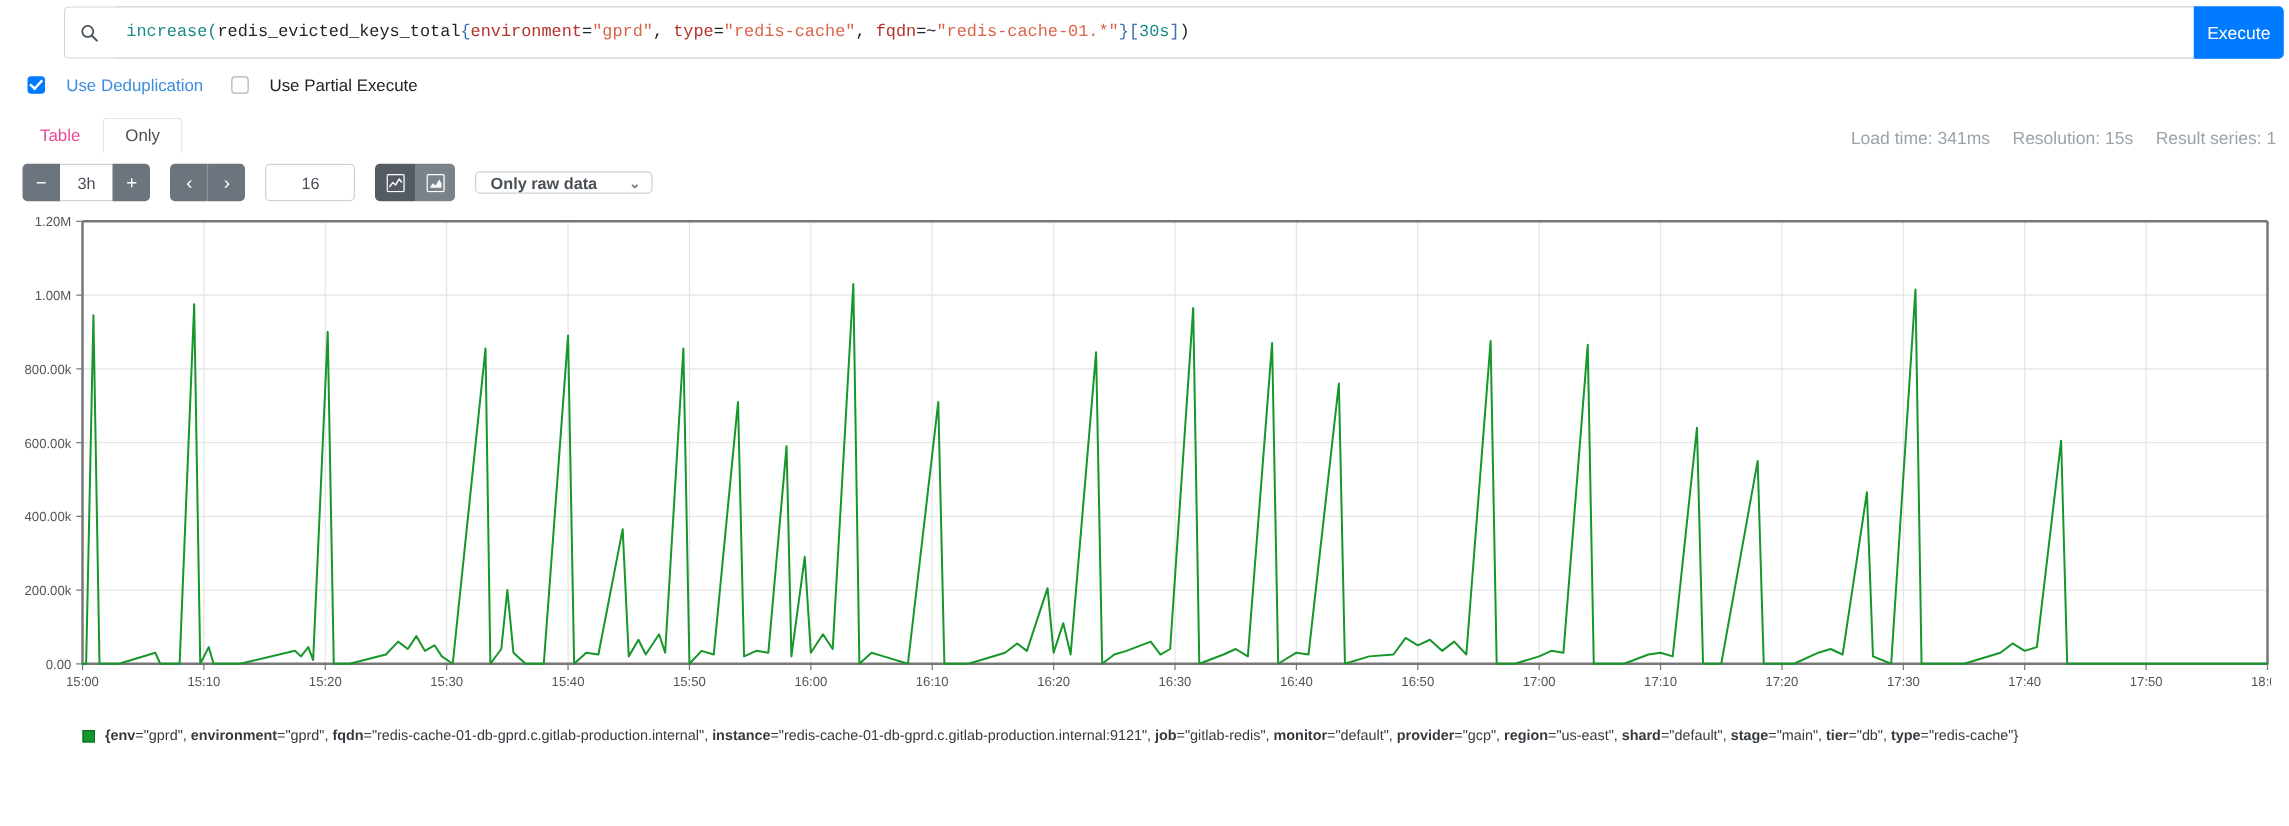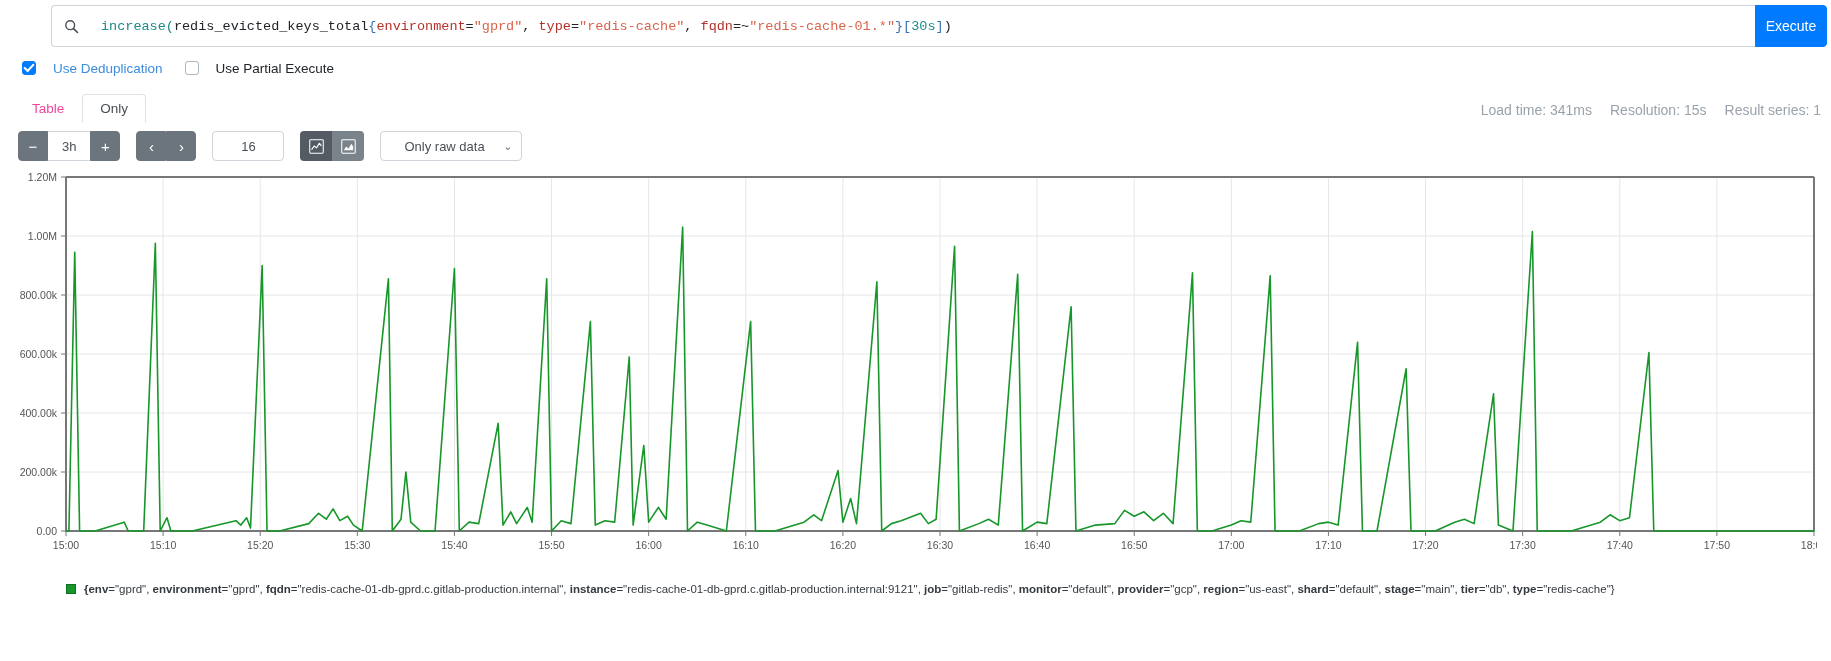--- a/index.html
+++ b/index.html
@@ -171,26 +171,26 @@
   }
   .toggle-group { display: flex; height: 30px; }
   .tbtn {
     width: 32px;
     display: flex; align-items: center; justify-content: center;
     cursor: pointer; border: none;
   }
   .tbtn.on  { background: #545b62; border-radius: 4px 0 0 4px; }
   .tbtn.off { background: #7b838a; border-radius: 0 4px 4px 0; }
   .select-box {
-    width: 142px; height: 30px;
+    width: 142px; height: 18px;
     border: 1px solid #ced4da; border-radius: 4px;
     background: #fff;
     display: flex; align-items: center; justify-content: space-between;
-    padding: 0 9px 0 23px;
-    font-size: 13px; color: #495057; cursor: pointer;
+    padding: 0 9px 0 11px;
+    font-size: 13px; color: #495057; cursor: pointer; font-weight: bold;
   }
   .chev { color: #6c757d; font-size: 11px; }
 
   
   .chart-wrap {
     position: relative;
     margin-left: 14px;
     margin-right: 14px;
     height: 400px;
     margin-top: 2px;

